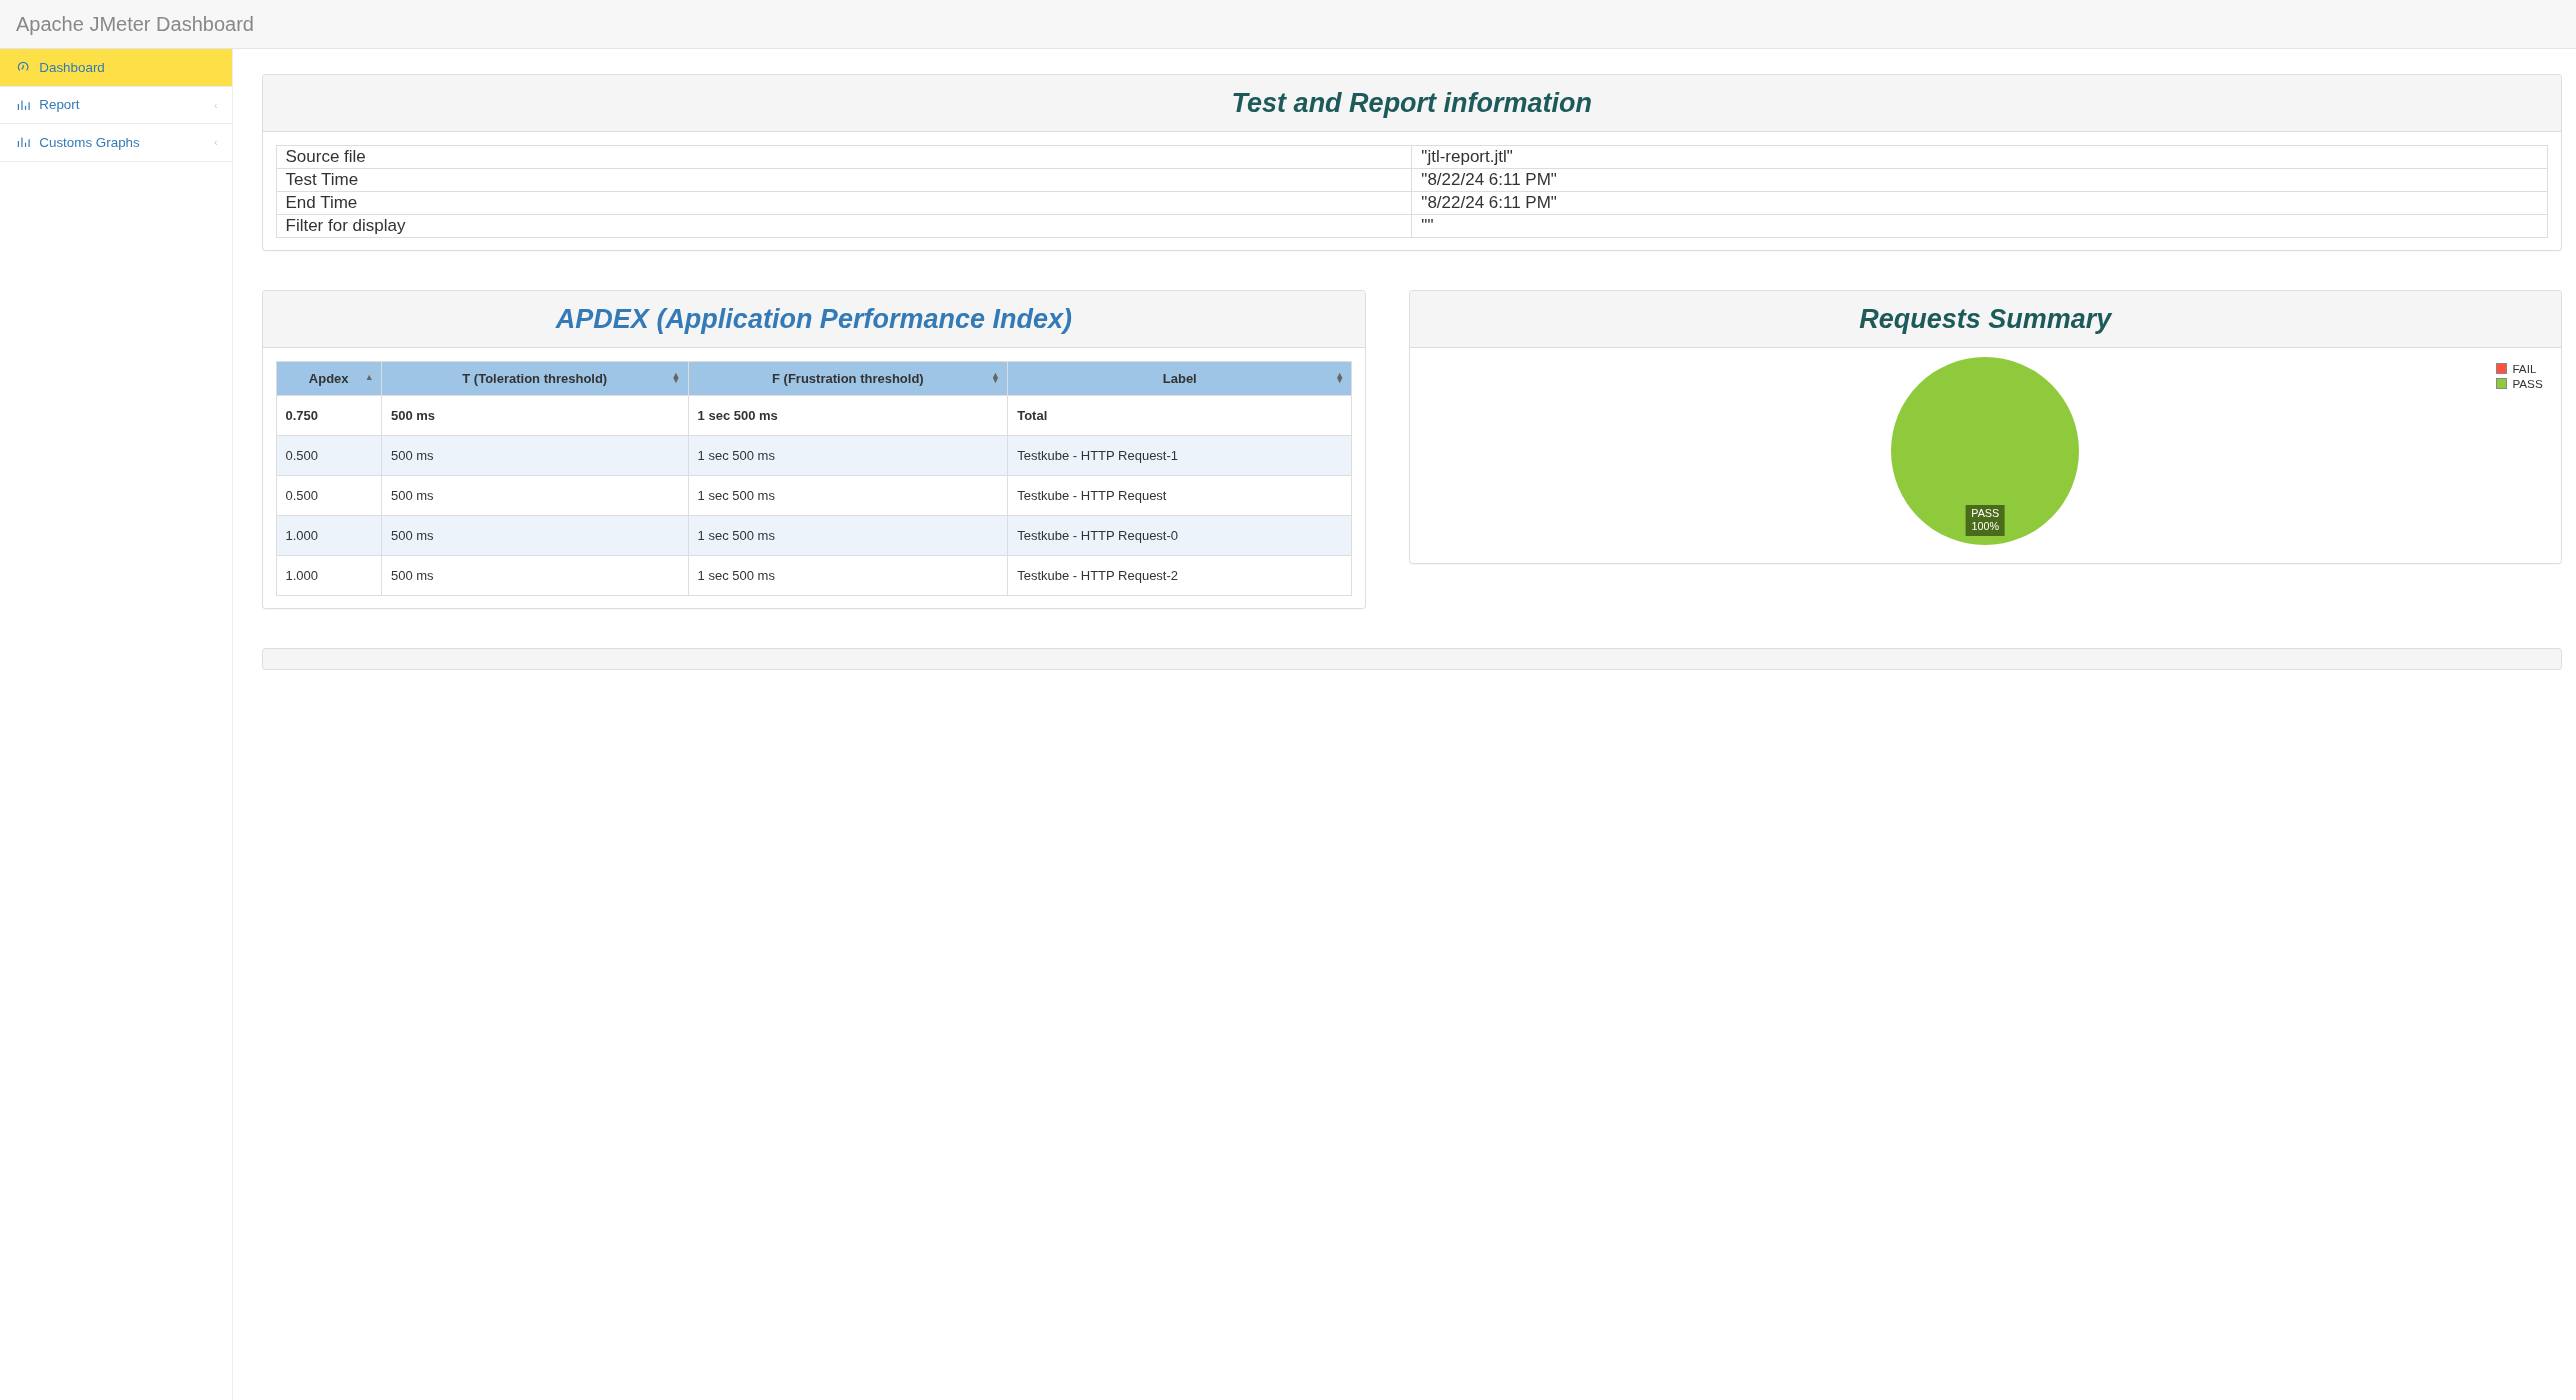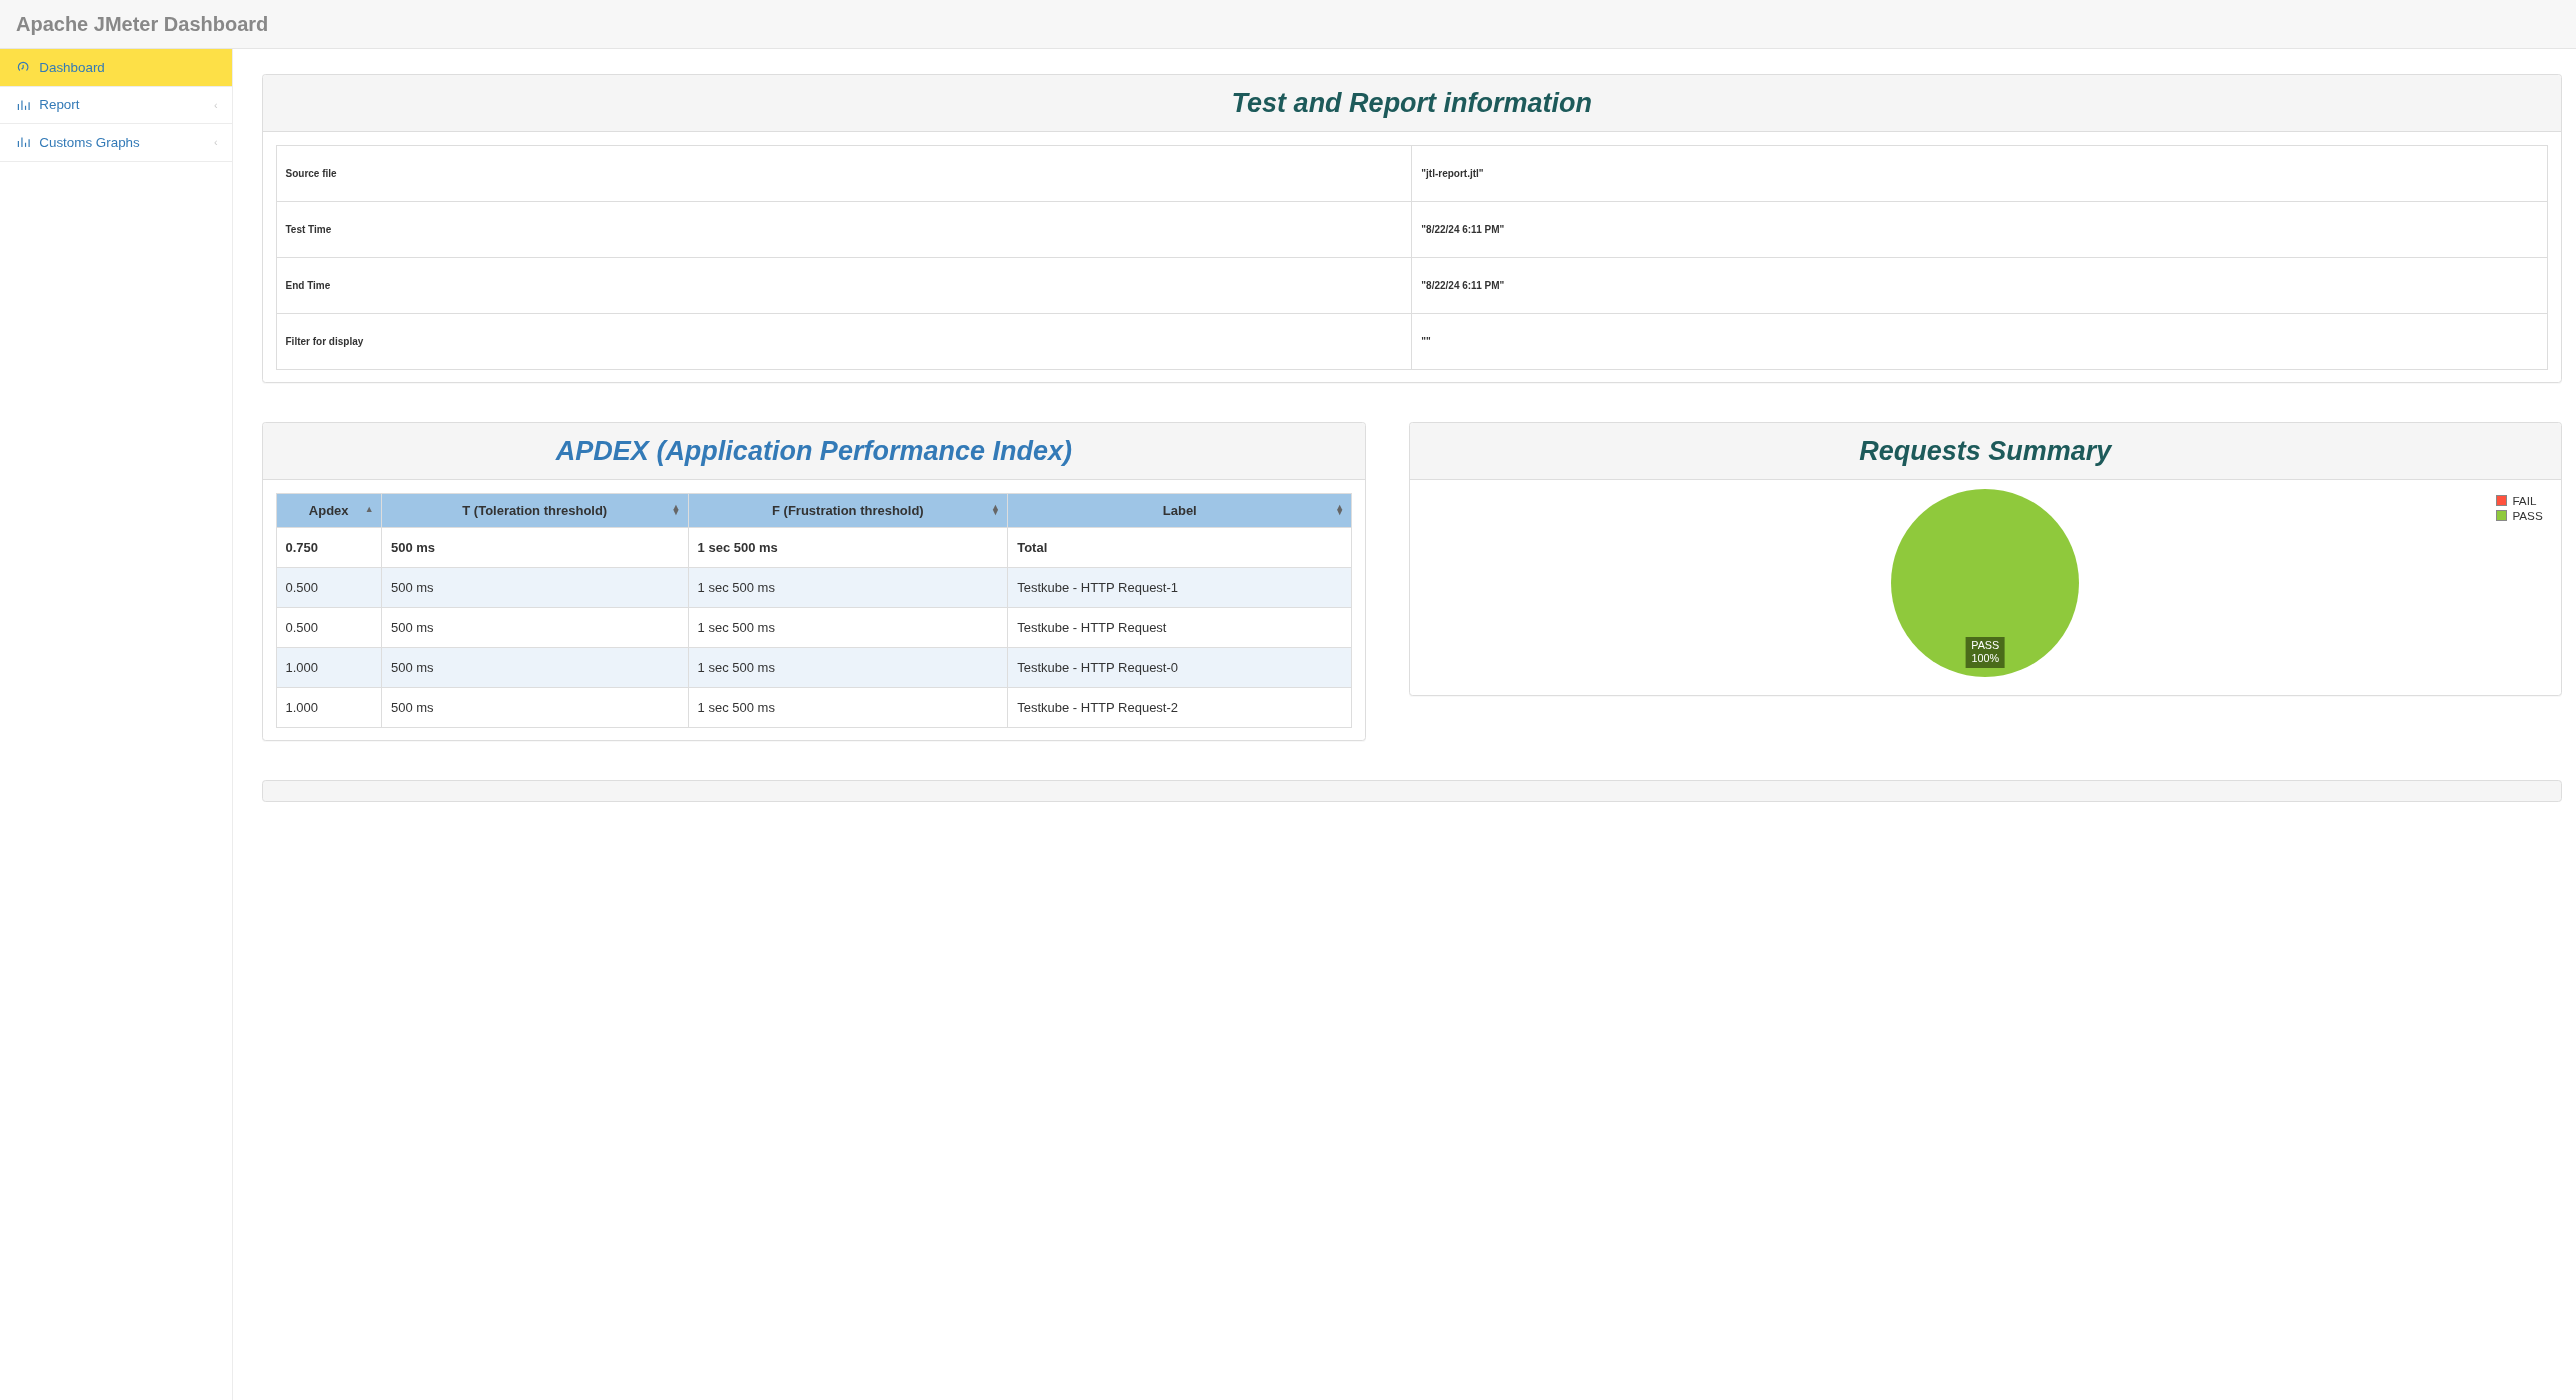--- a/index.html
+++ b/index.html
@@ -9,21 +9,21 @@
     color: #333;
     font-size: 12.5px;
   }
   .top-header {
     background: #f7f7f7;
     padding: 12.5px 16px;
     border-bottom: 0.9px solid #e5e5e5;
   }
   .top-header h1 {
     font-size: 20px;
-    font-weight: 700;
+    font-weight: 400;
     color: #888;
   }
   .container {
     display: flex;
   }
   .sidebar {
     width: 233px;
     background: #fff;
     border-right: 0.9px solid #ececec;
     min-height: calc(100vh - 47px);
@@ -85,24 +85,23 @@
   }
   .panel-body {
     padding: 12.5px;
   }
   table.info-table {
     width: 100%;
     border-collapse: collapse;
   }
   table.info-table td {
     border: 0.9px solid #ddd;
-    padding: 22px 9px;
-    font-size: 10px;
+    padding: 1px 9px;
+    font-size: 17px;
     width: 45%;
-    font-weight: bold;
   }
   table.info-table td:first-child {
     width: 45%;
   }
   .row-2col {
     display: flex;
     gap: 43px;
     align-items: flex-start;
   }
   .col-left { flex: 0 0 48%; }

